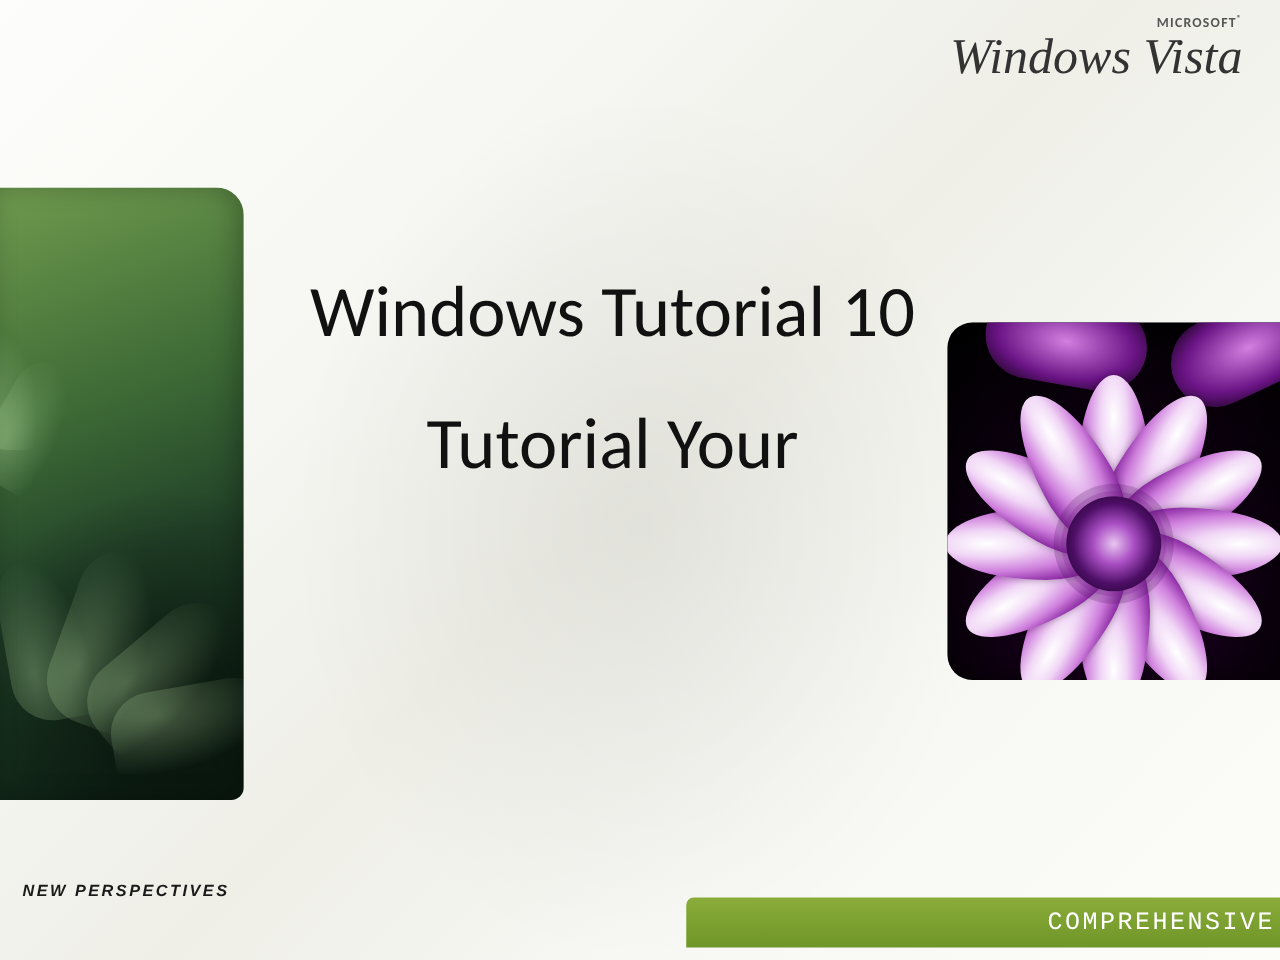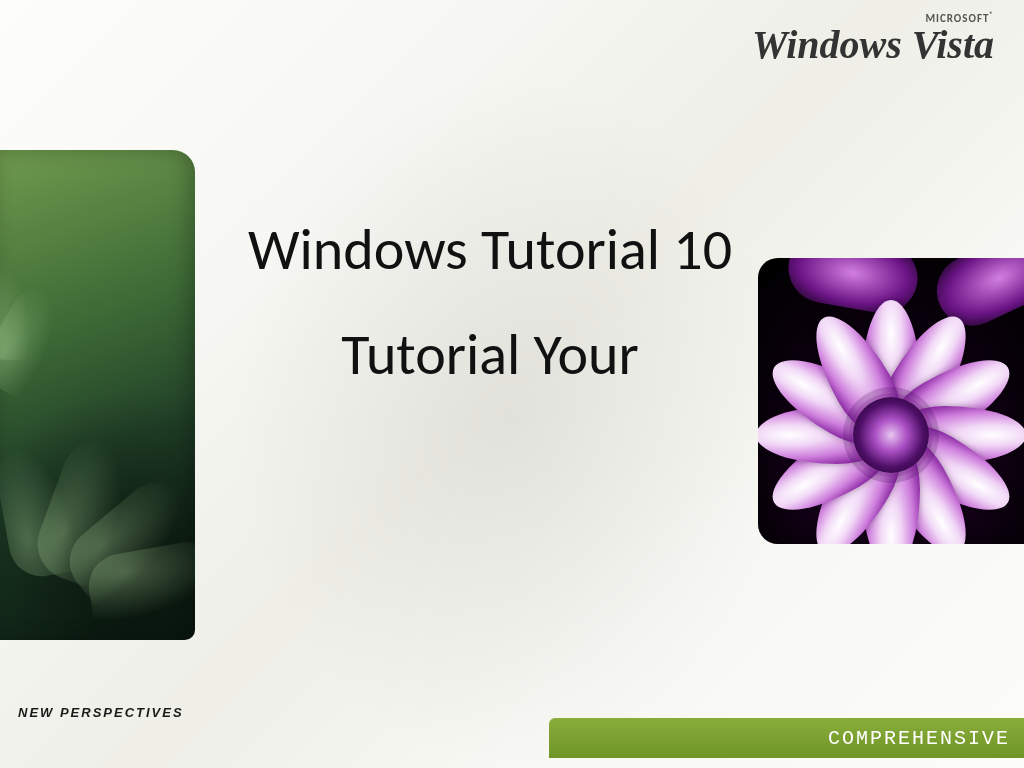--- a/index.html
+++ b/index.html
@@ -26,21 +26,21 @@
     letter-spacing: 1px;
     font-weight: 700;
     color: #555;
     margin-left: 6px;
   }
   .brand-small sup { font-size: 7px; }
   .brand-large {
     font-family: "Palatino Linotype", Palatino, Georgia, serif;
     font-style: italic;
     font-size: 40px;
-    font-weight: 700;
+    font-weight: 400;
     color: #333;
     margin-top: -4px;
   }
 
   
   .title-block {
     position: absolute;
     top: 215px;
     left: 230px;
     width: 520px;
@@ -137,21 +137,21 @@
     position: absolute;
     right: 0;
     bottom: 10px;
     width: 475px;
     height: 40px;
     background: linear-gradient(#8aad3a, #6f9528);
     border-top-left-radius: 6px;
     display: flex;
     align-items: center;
     justify-content: flex-end;
-    padding-right: 14px;
+    padding-right: 4px;
   }
   .footer-bar span {
     font-family: "Courier New", monospace;
     font-size: 20px;
     letter-spacing: 2px;
     color: #fff;
   }
 </style>
 </head>
 <body>

